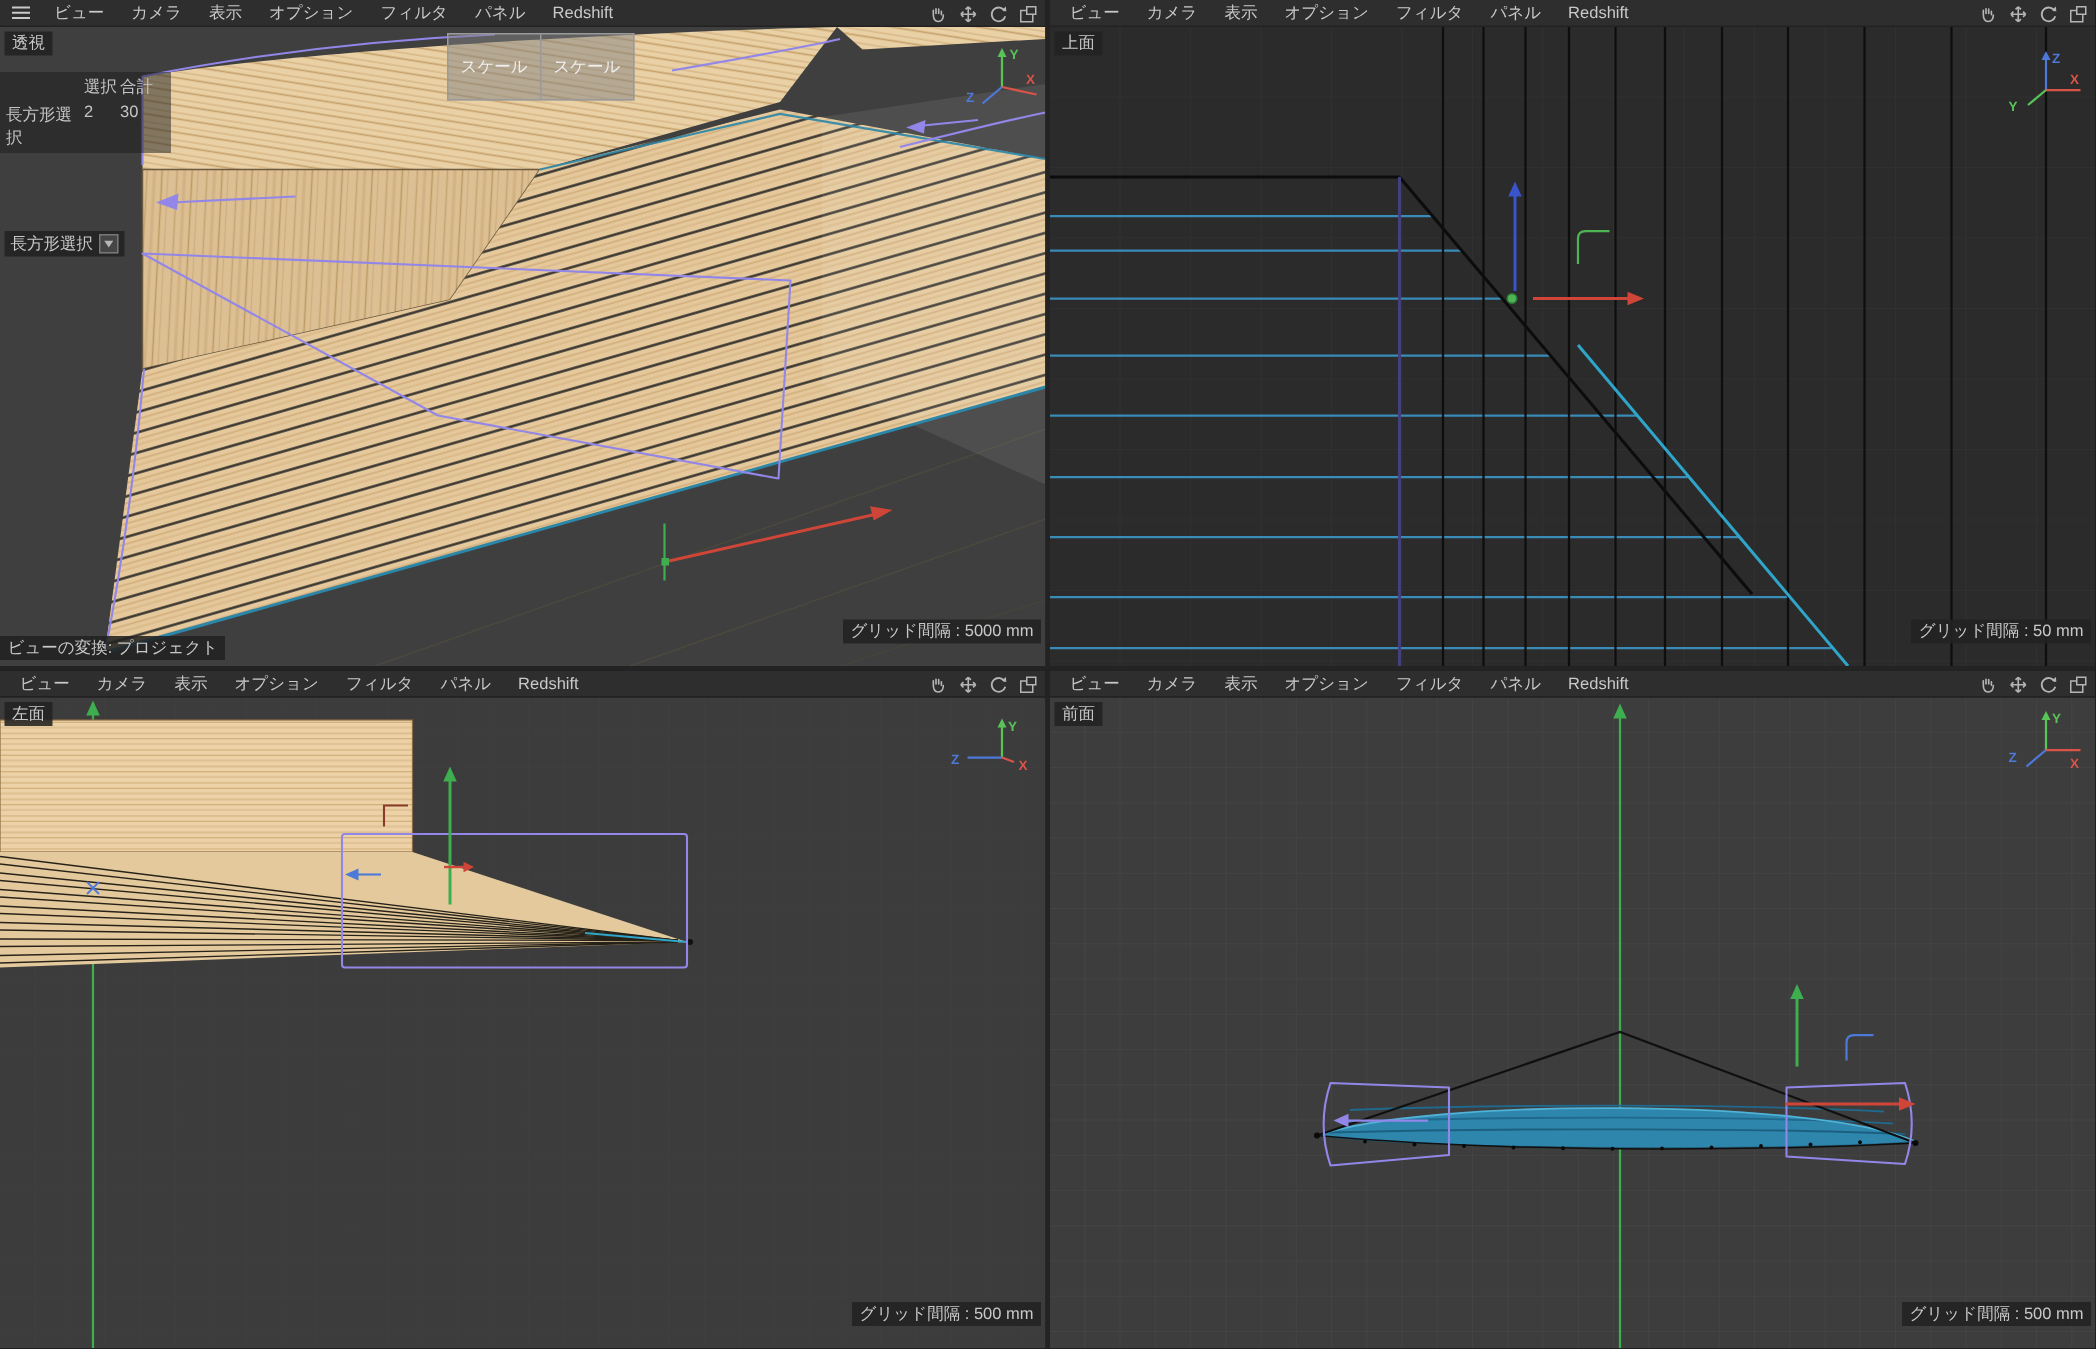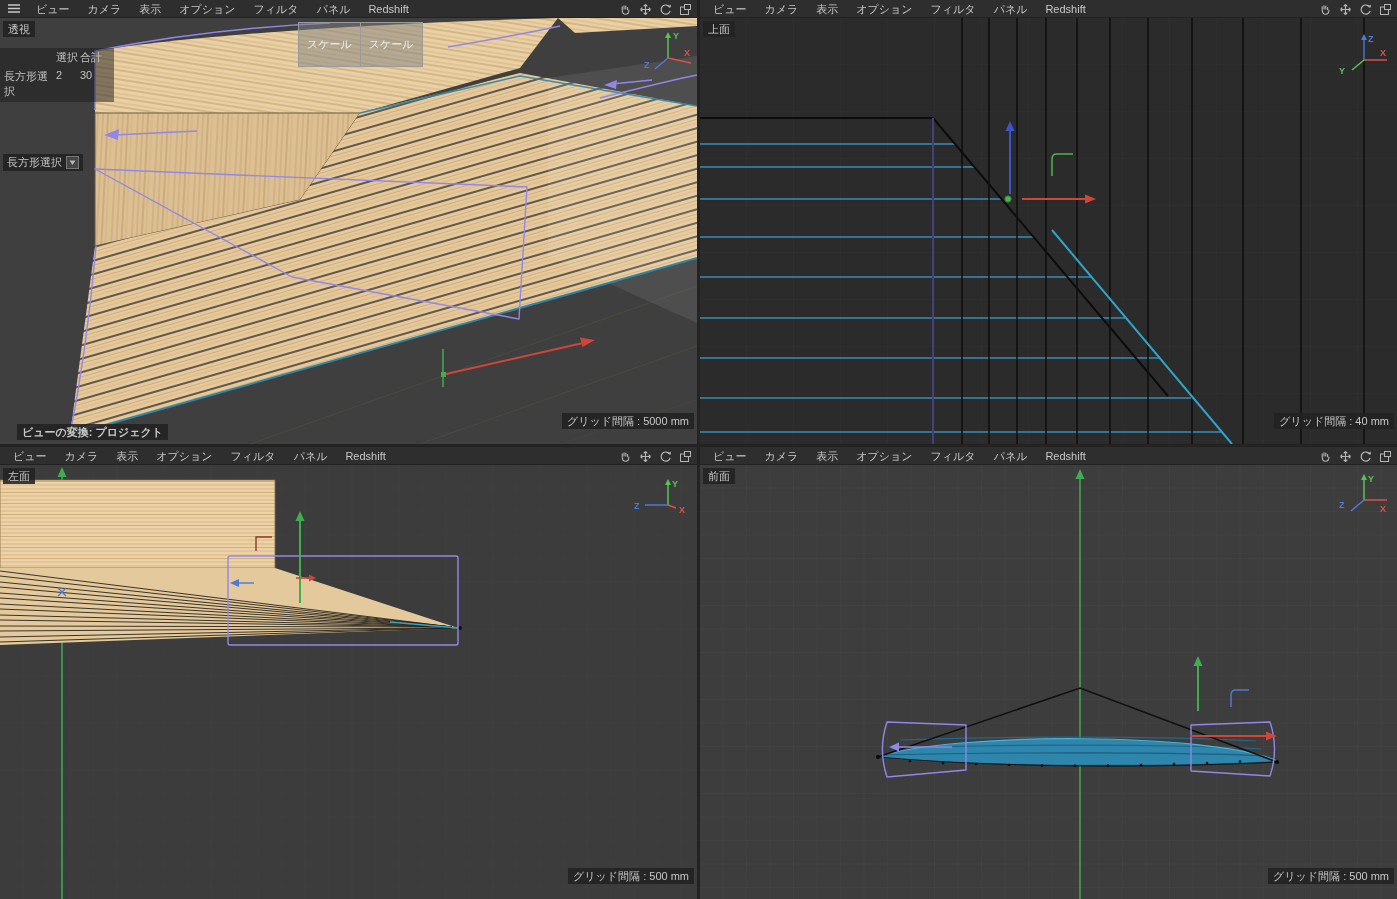--- a/index.html
+++ b/index.html
@@ -10,21 +10,21 @@
   .vmenu { height:18px; background:#2e2e2e; border-bottom:1px solid #222; display:flex; align-items:center; padding:0 4px; flex:none; position:relative; z-index:5; }
   .mitem { color:#c9c9c9; font-size:11px; line-height:18px; padding:0 9px; cursor:default; white-space:nowrap; }
   .hamburger { display:flex; align-items:center; padding:0 6px 0 3px; }
   .vicons { position:absolute; right:5px; top:0; height:18px; display:flex; align-items:center; gap:7px; }
   .vicon { display:flex; align-items:center; cursor:default; }
   .vcontent { position:relative; flex:1; overflow:hidden; }
   .scene { position:absolute; inset:0; width:100%; height:100%; display:block; }
   .ov { position:absolute; font-size:11px; line-height:14px; color:#c8c8c8; background:rgba(34,34,34,.88); padding:1px 5px; white-space:nowrap; }
   .vplabel { top:3px; left:3px; }
   .gridlabel { bottom:15px; right:3px; }
-  .statuslabel { bottom:4px; left:17px;font-weight:bold; }
+  .statuslabel { bottom:4px; left:0; }
   .tooltip { position:absolute; top:4px; left:298px; display:flex; background:rgba(130,130,130,.5); border:1px solid #9a9a9a; color:#f0f0f0; font-size:11px; }
   .tooltip span { padding:14px 8px;text-align:center; }
   .tooltip span + span { border-left:1px solid #9a9a9a; }
   .selpanel { position:absolute; top:30px; left:0; display:grid; grid-template-columns:52px 24px 30px; row-gap:4px; font-size:11px; color:#c4c4c4; background:rgba(28,28,28,.5); padding:2px 4px 3px 4px; }
   .toolbox { position:absolute; top:136px; left:3px; display:flex; align-items:center; gap:4px; background:rgba(34,34,34,.88); padding:1px 4px; font-size:11px; color:#c8c8c8; }
   .toolicon { width:13px; height:13px; border:1px solid #777; background:#454545; display:flex; align-items:center; justify-content:center; }
   .bg-persp { background:#3f3f3f; }
   .bg-top { background:#2b2b2b; }
   .bg-left { background:#3c3c3c; }
   .bg-front { background:#3d3d3d; }
@@ -255,21 +255,21 @@
           <line x1="0" y1="0" x2="0" y2="-22" stroke="#4d79d8" stroke-width="1.5"></line>
           <path d="M0,-26 l-3,6 h6 z" fill="#4d79d8"></path>
           <text x="4" y="-18" fill="#4d79d8">Z</text>
           <line x1="0" y1="0" x2="23" y2="0" stroke="#d95348" stroke-width="1.5"></line>
           <text x="16" y="-4" fill="#d95348">X</text>
           <line x1="0" y1="0" x2="-12" y2="10" stroke="#58c457" stroke-width="1.5"></line>
           <text x="-25" y="14" fill="#58c457">Y</text>
         </g>
       </svg>
       <div class="ov vplabel">上面</div>
-      <div class="ov gridlabel">グリッド間隔 : 40 mm</div>
+      <div class="ov gridlabel">グリッド間隔 : 50 mm</div>
     </div>
   </section>
 
   <div class="div" style="grid-column:1 / span 3;grid-row:2"></div>
 
   <section class="viewport" style="grid-column:1;grid-row:3">
     <header class="vmenu">
       <span class="mitem">ビュー</span>
       <span class="mitem">カメラ</span>
       <span class="mitem">表示</span>

